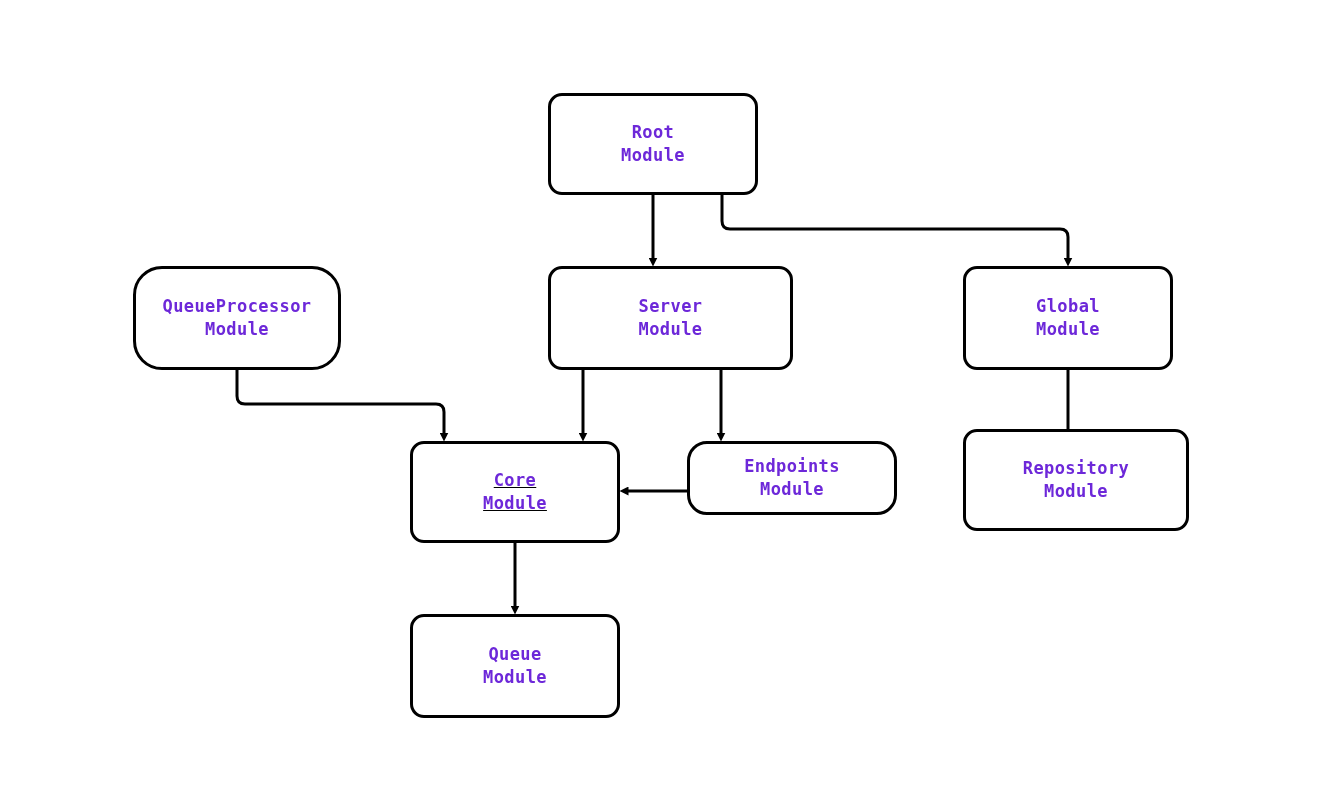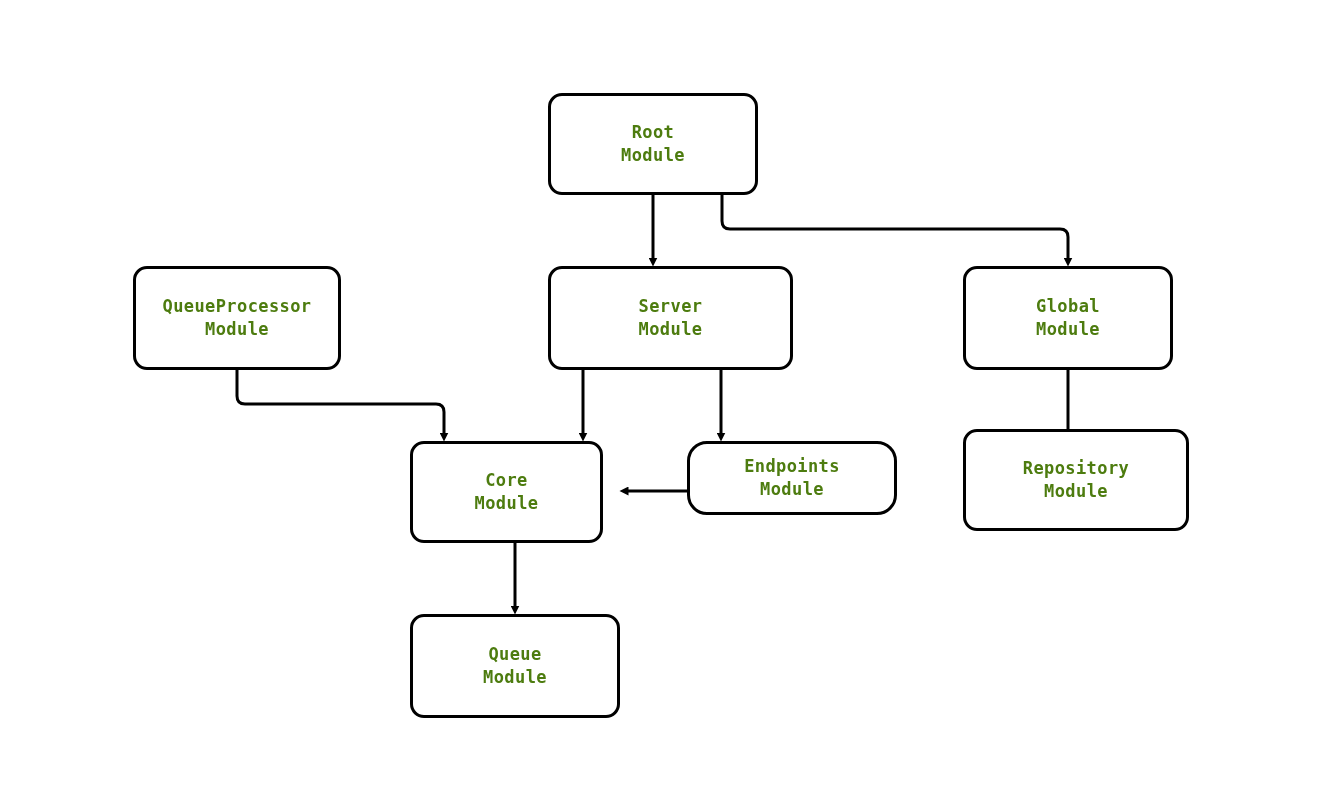--- a/index.html
+++ b/index.html
@@ -32,21 +32,21 @@
     flex-direction: column;
     align-items: center;
     justify-content: center;
     z-index: 2;
   }
   .node-line {
     font-family: "DejaVu Sans Mono", "Liberation Mono", monospace;
     font-size: 17px;
     font-weight: 700;
     line-height: 23px;
-    color: #4d7c0f;
+    color: #6d28d9;
     letter-spacing: 0.4px;
     white-space: nowrap;
     text-align: center;
   }
 </style>
 </head>
 <body>
 
 <div id="canvas">
 
@@ -66,33 +66,33 @@
         <path d="M 1068 370 L 1068 433" stroke="#000000" marker-end="url(#arrow-down)"></path>
         <path d="M 515 543 L 515 606" stroke="#000000" marker-end="url(#arrow-down)"></path>
       </g>
   </svg>
 
   <div id="nodes-group">
       <div class="node" style="left: 548px; top: 93px; width: 210px; height: 102px;">
         <div class="node-line">Root</div>
         <div class="node-line">Module</div>
       </div>
-      <div class="node" style="left: 133px; top: 266px; width: 208px; height: 104px;">
+      <div class="node" style="left: 133px; top: 266px; width: 208px; height: 104px; border-radius: 29px;">
         <div class="node-line">QueueProcessor</div>
         <div class="node-line">Module</div>
       </div>
       <div class="node" style="left: 548px; top: 266px; width: 245px; height: 104px;">
         <div class="node-line">Server</div>
         <div class="node-line">Module</div>
       </div>
       <div class="node" style="left: 963px; top: 266px; width: 210px; height: 104px; align-items: center;">
         <div class="node-line">Global</div>
         <div class="node-line">Module</div>
       </div>
-      <div class="node" style="left: 410px; top: 441px; width: 193px; height: 102px;">
+      <div class="node" style="left: 410px; top: 441px; width: 210px; height: 102px; text-decoration: underline;">
         <div class="node-line">Core</div>
         <div class="node-line">Module</div>
       </div>
       <div class="node" style="left: 687px; top: 441px; width: 210px; height: 74px; border-radius: 20px;">
         <div class="node-line">Endpoints</div>
         <div class="node-line">Module</div>
       </div>
       <div class="node" style="left: 963px; top: 429px; width: 226px; height: 102px;">
         <div class="node-line">Repository</div>
         <div class="node-line">Module</div>

